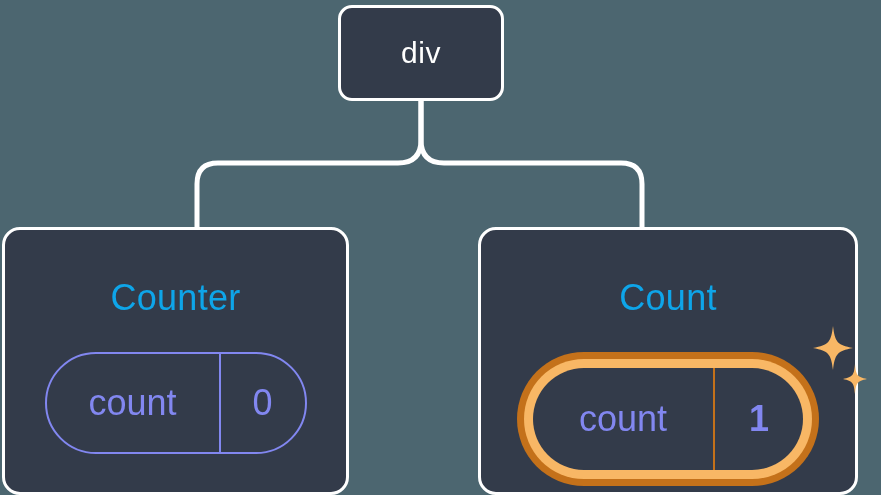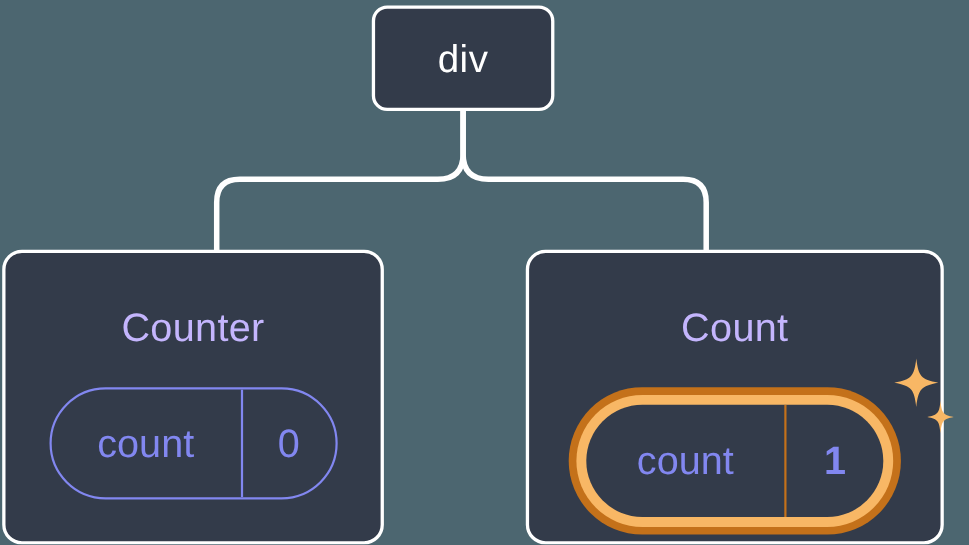--- a/index.html
+++ b/index.html
@@ -42,37 +42,37 @@
     top: 5px;
     width: 166px;
     height: 96px;
     border-radius: 14px;
     display: flex;
     align-items: center;
     justify-content: center;
   }
   .node-root .root-label {
     color: #ffffff;
-    font-size: 35px;
+    font-size: 30px;
     letter-spacing: 0.5px;
     line-height: 1;
   }
   .node-comp {
     top: 227px;
     height: 268px;
     border-radius: 18px;
     display: flex;
     flex-direction: column;
     align-items: center;
   }
   .node-left  { left: 2px;   width: 347px; }
   .node-right { left: 478px; width: 380px; }
 
   .comp-title {
-    color: #c4b5fd;
+    color: #0ea5e9;
     font-size: 36px;
     line-height: 1;
     margin-top: 50px;
     letter-spacing: 0.3px;
     white-space: nowrap;
   }
   
   .pill-wrap {
     position: relative;
     margin-top: 36px;

